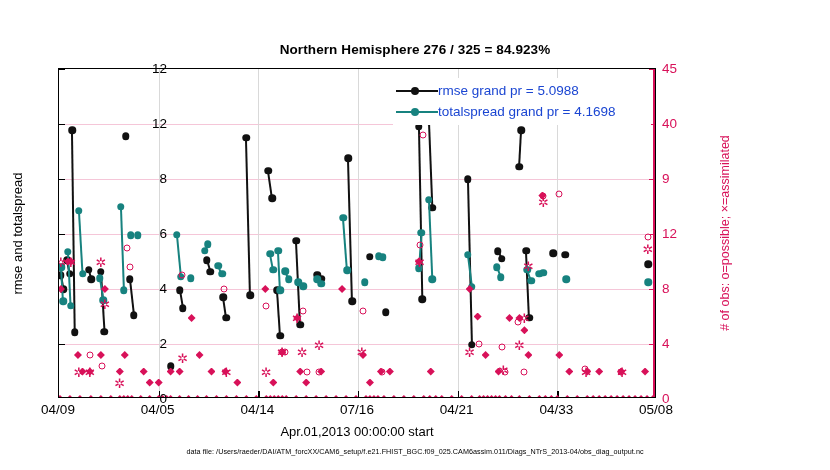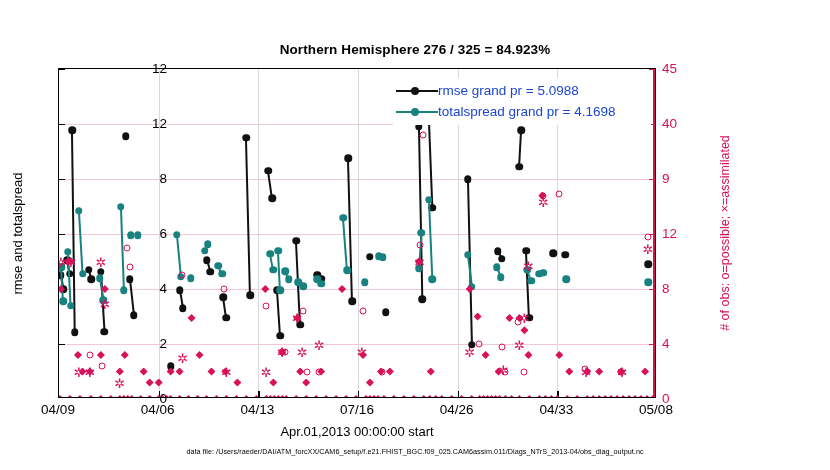--- a/index.html
+++ b/index.html
@@ -460,19 +460,19 @@
     <div class="ytick" style="top: 123px;">12</div>
     <div class="ytick" style="top: 68px;">12</div>
     <div class="ytickR" style="top: 398px;">0</div>
     <div class="ytickR" style="top: 343px;">4</div>
     <div class="ytickR" style="top: 288px;">8</div>
     <div class="ytickR" style="top: 233px;">12</div>
     <div class="ytickR" style="top: 178px;">9</div>
     <div class="ytickR" style="top: 123px;">40</div>
     <div class="ytickR" style="top: 68px;">45</div>
     <div class="xtick" style="left: 58px;">04/09</div>
-    <div class="xtick" style="left: 157.667px;">04/06</div>
-    <div class="xtick" style="left: 257.333px;">04/13</div>
+    <div class="xtick" style="left: 157.667px;">04/05</div>
+    <div class="xtick" style="left: 257.333px;">04/14</div>
     <div class="xtick" style="left: 357px;">07/16</div>
-    <div class="xtick" style="left: 456.667px;">04/26</div>
+    <div class="xtick" style="left: 456.667px;">04/21</div>
     <div class="xtick" style="left: 556.333px;">04/33</div>
     <div class="xtick" style="left: 656px;">05/08</div>
   </div>
 
 </body></html>

